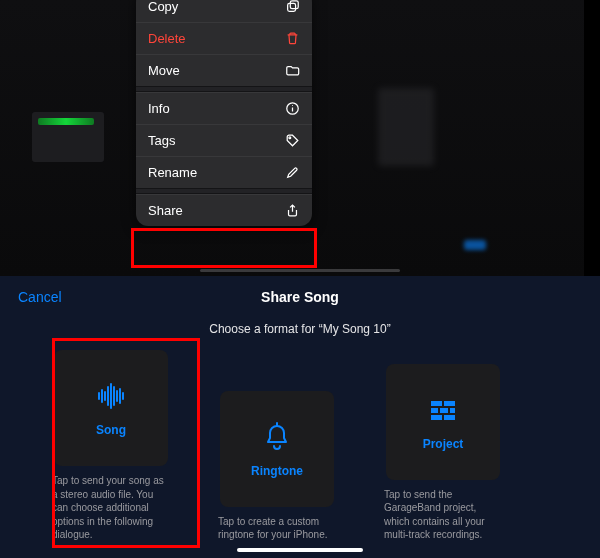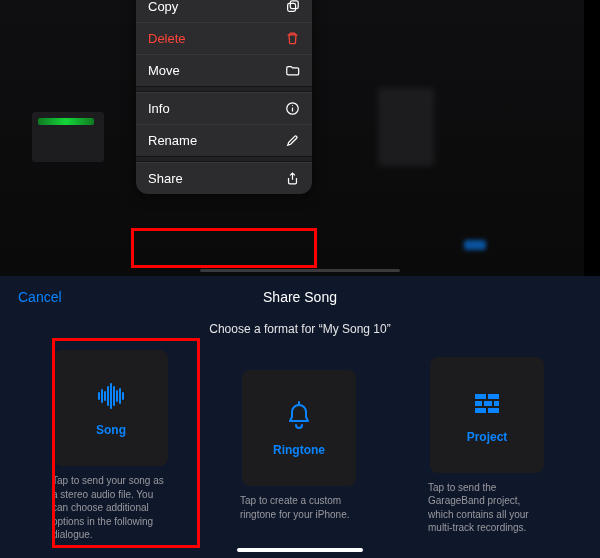--- a/index.html
+++ b/index.html
@@ -133,34 +133,33 @@
   .cancel{
     color:var(--blue);
     font-size:14px;
     cursor:pointer;
   }
   .sheet-title{
     position:absolute;
     left:0; right:0;
     text-align:center;
     font-size:14px;
-    font-weight:400;
+    font-weight:700;
     pointer-events:none;
   }
   .prompt{
     text-align:center;
     font-size:12px;
     color:#e5e5e7;
     margin-top:4px;
   }
   .cards{
     display:flex;
-    gap:22px;
     padding:14px 28px 0 28px;
-    align-items:center;
+    align-items:flex-end;
   }
   .option{
     display:flex;
     flex-direction:column;
     align-items:center;
     width:166px;
   }
   .card{
     width:114px;
     height:116px;
@@ -236,20 +235,26 @@
         <span class="label">Move</span>
         <svg viewBox="0 0 17 17">
           <use href="#folder-icon"></use>
         </svg>
       </div>
       <div class="menu-sep"></div>
       <div class="menu-item">
         <span class="label">Info</span>
         <svg viewBox="0 0 17 17">
           <use href="#info-icon"></use>
+        </svg>
+      </div>
+      <div class="menu-item">
+        <span class="label">Tags</span>
+        <svg viewBox="0 0 17 17">
+          <use href="#tag-icon"></use>
         </svg>
       </div>
       <div class="menu-item">
         <span class="label">Rename</span>
         <svg viewBox="0 0 17 17">
           <use href="#pencil-icon"></use>
         </svg>
       </div>
       <div class="menu-sep"></div>
       <div class="menu-item">

